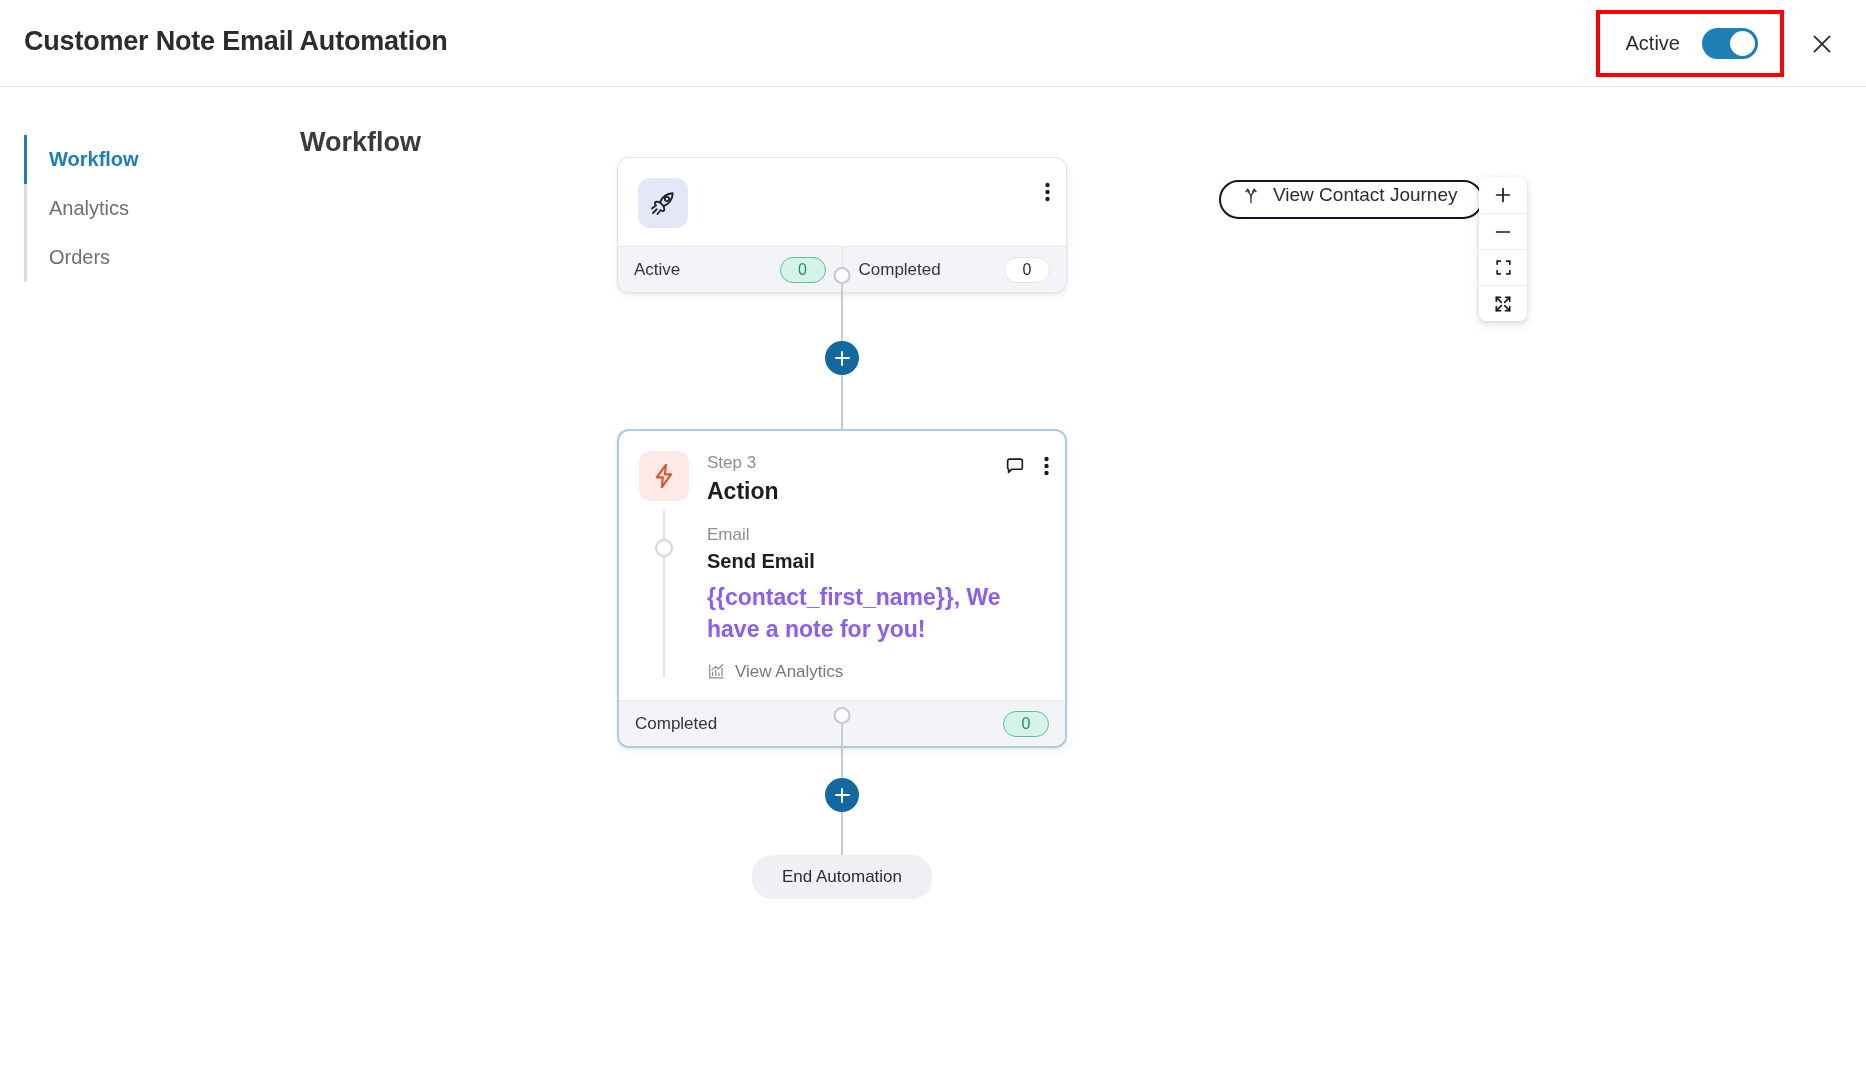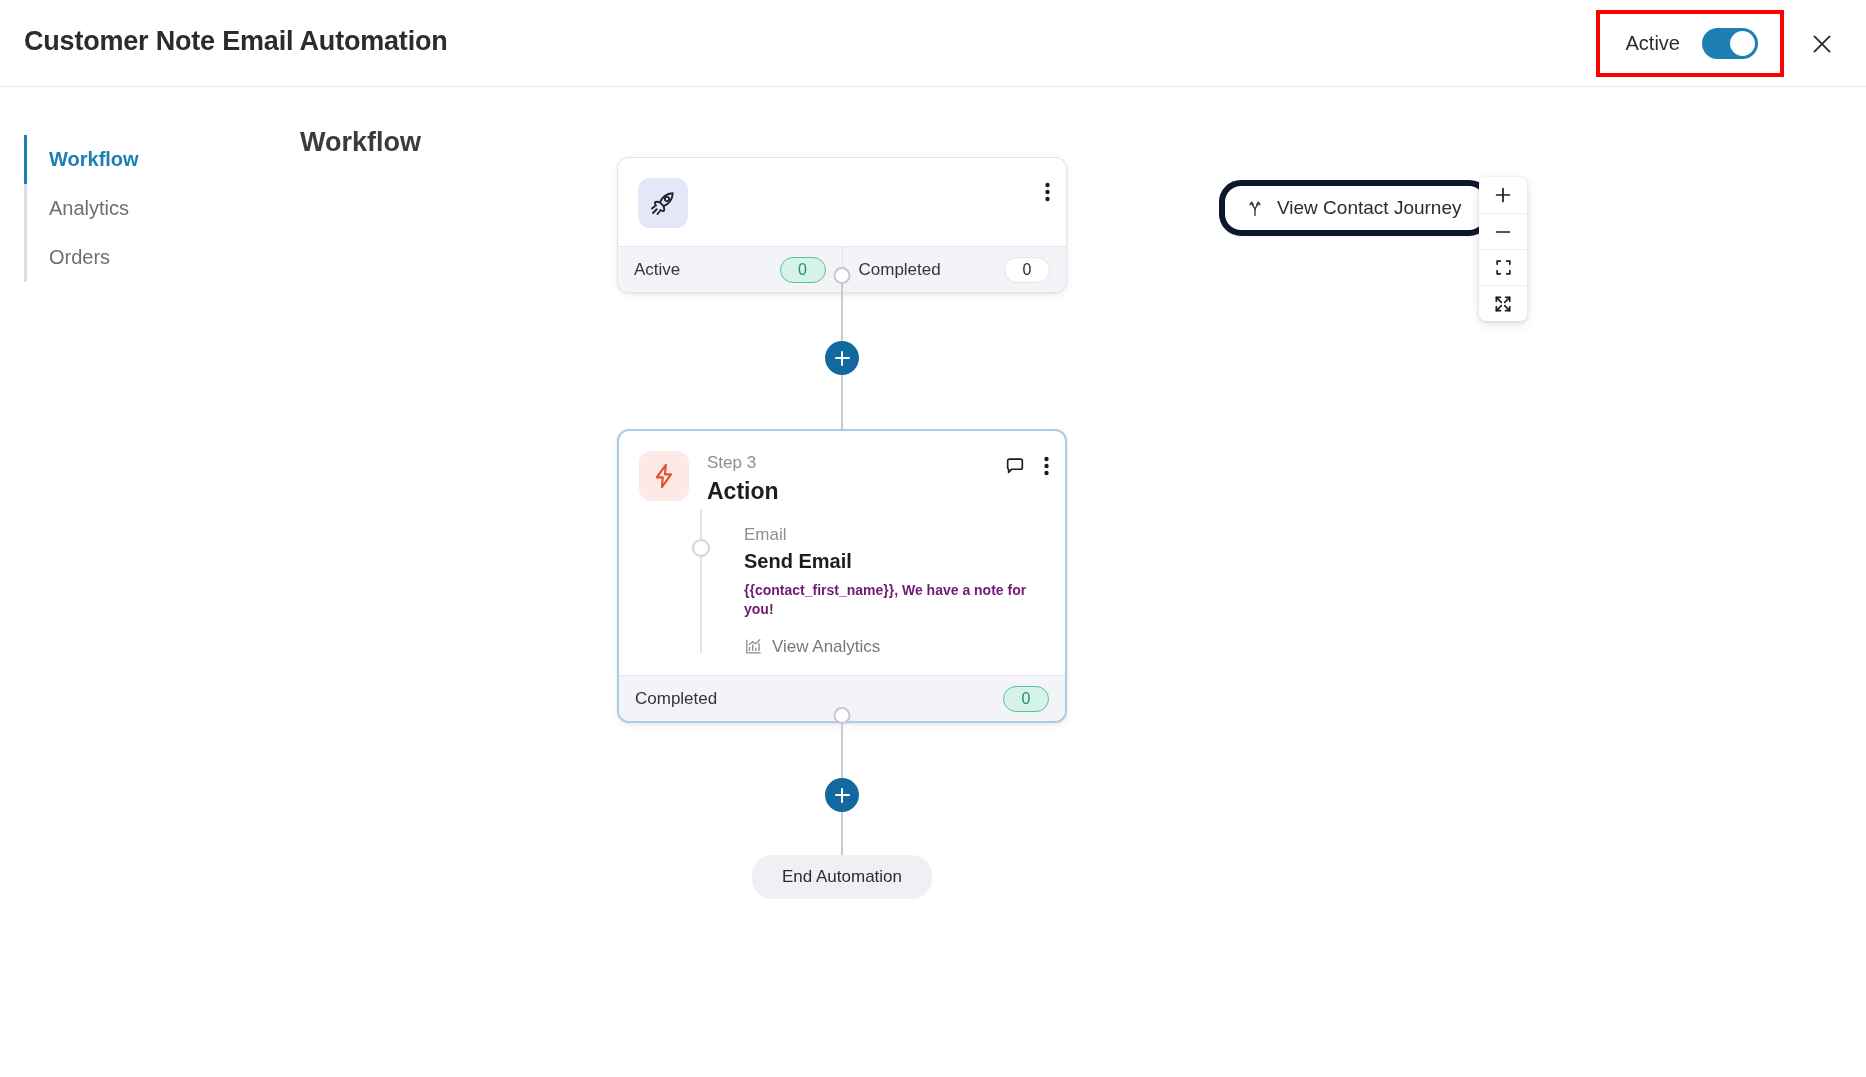--- a/index.html
+++ b/index.html
@@ -199,21 +199,20 @@
   .pill.plain {
     background: #ffffff;
     border: 1px solid #e4e4ea;
     color: #2a2a30;
   }
 
   
   .node-body {
     position: relative;
     padding: 0 20px 18px 20px;
-    margin-left: 37px;
   }
   .body-rail {
     position: absolute;
     left: 44px; top: -16px; bottom: 22px;
     width: 2px;
     background: #e2e2ee;
   }
   .body-dot {
     position: absolute;
     left: 36px; top: 14px;
@@ -224,22 +223,22 @@
   }
   .body-content { margin-left: 68px; }
   .body-sub { font-size: 17px; color: #8d8d99; }
   .body-title {
     font-size: 20px;
     font-weight: 700;
     color: #1c1c22;
     margin-top: 5px;
   }
   .body-desc {
-    font-size: 14px;
-    color: #701a75;
+    font-size: 23px;
+    color: #8b5cf6;
     margin-top: 8px;
     line-height: 1.4;
     max-width: 300px;
     font-weight: 600;
   }
   .analytics-link {
     display: flex;
     gap: 9px;
     margin-top: 17px;
     font-size: 17px;
@@ -300,23 +299,23 @@
   }
 
   
   .journey-btn {
     position: absolute;
     left: 945px; top: 93px;
     display: flex;
     align-items: center;
     gap: 12px;
     background: #ffffff;
-    border: 6px solid #0f172a;
+    border: 2px solid #0f172a;
     border-radius: 22px;
-    padding: 11px 24px 11px 20px;
+    padding: 2px 24px 11px 20px;
     font-size: 19px;
     color: #2c2c32;
     cursor: pointer;
     box-shadow: 0 1px 2px rgba(0,0,0,.04);
   }
   .zoom-stack {
     position: absolute;
     left: 1205px; top: 90px;
     width: 48px;
     background: #ffffff;

